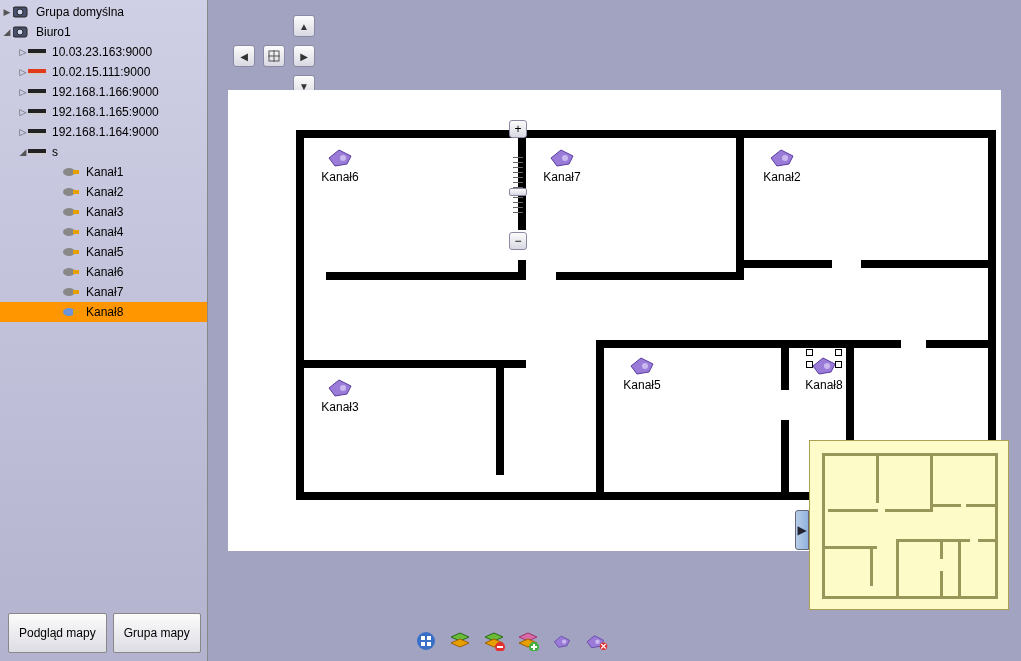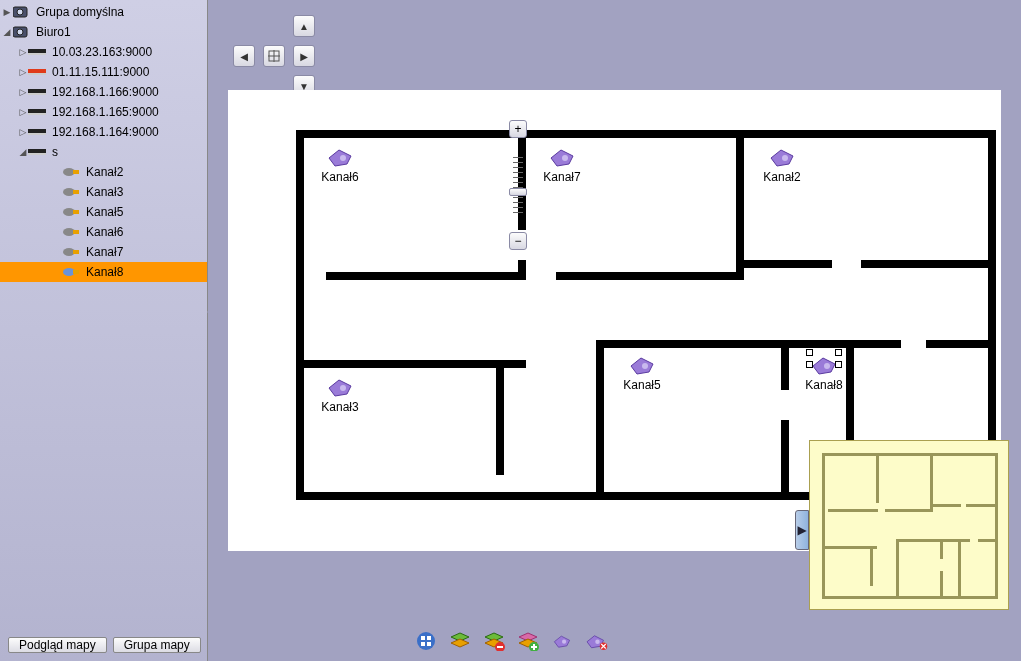--- a/index.html
+++ b/index.html
@@ -56,21 +56,21 @@
   .cam.sel .bh::before { left:-3px; bottom:10px; }
   .cam.sel .bh::after { right:-3px; bottom:10px; }
 
   
   .minimap-toggle { position:absolute; right: 212px; top: 510px; width: 14px; height: 40px; background: linear-gradient(to right,#b8cde8,#8fb3dd); border:1px solid #667; border-radius:3px 0 0 3px; display:flex; align-items:center; justify-content:center; cursor:pointer; color:#223; }
   .minimap { position:absolute; right: 12px; top: 440px; width: 200px; height: 170px; background: #fdfcc9; border:1px solid #aaa050; }
   .minimap .mw { position:absolute; background:#99965a; }
 
   
   .bottom-bar-left { position:absolute; left: 8px; bottom: 8px; display:flex; gap:6px; }
-  .btn { padding: 0 10px; background: linear-gradient(to bottom,#fcfcfc,#dcdce4); border:1px solid #888; border-radius:2px; cursor:pointer;margin-top:36px; }
+  .btn { padding: 12px 10px; background: linear-gradient(to bottom,#fcfcfc,#dcdce4); border:1px solid #888; border-radius:2px; cursor:pointer;margin-top:36px; }
 
   .toolbar { position:absolute; left: 50%; transform: translateX(-50%); bottom: 8px; display:flex; gap: 10px; align-items:center; }
   .tool-icon { width: 24px; height: 24px; display:flex; align-items:center; justify-content:center; cursor:pointer; }
 
 </style>
 </head>
 <body>
 
 <div class="main-area">
 
@@ -110,21 +110,21 @@
         <span class="lbl">10.03.23.163:9000</span>
       </div>
       <div class="tree-row indent-1">
         <span class="arrow">▷</span>
         <span class="icon">
             <svg width="20" height="10">
               <rect x="0" y="2" width="18" height="6" fill="#e03a1a"></rect>
               <rect x="0" y="6" width="18" height="2" fill="#ccc"></rect>
             </svg>
           </span>
-        <span class="lbl">01.11.15.111:9000</span>
+        <span class="lbl">10.02.15.111:9000</span>
       </div>
       <div class="tree-row indent-1">
         <span class="arrow">▷</span>
         <span class="icon">
             <svg width="20" height="10">
               <rect x="0" y="2" width="18" height="6" fill="#222"></rect>
               <rect x="0" y="6" width="18" height="2" fill="#ccc"></rect>
             </svg>
           </span>
         <span class="lbl">192.168.1.166:9000</span>
@@ -161,30 +161,48 @@
         <span class="lbl">s</span>
       </div>
 
       <div class="tree-row indent-3">
           <span class="icon">
             <svg width="18" height="12">
               <ellipse cx="6" cy="6" rx="6" ry="4" fill="#888"></ellipse>
               <rect x="10" y="4" width="6" height="4" fill="#e8a000"></rect>
             </svg>
           </span>
+          <span class="lbl">Kanał1</span>
+        </div>
+      <div class="tree-row indent-3">
+          <span class="icon">
+            <svg width="18" height="12">
+              <ellipse cx="6" cy="6" rx="6" ry="4" fill="#888"></ellipse>
+              <rect x="10" y="4" width="6" height="4" fill="#e8a000"></rect>
+            </svg>
+          </span>
           <span class="lbl">Kanał2</span>
         </div>
       <div class="tree-row indent-3">
           <span class="icon">
             <svg width="18" height="12">
               <ellipse cx="6" cy="6" rx="6" ry="4" fill="#888"></ellipse>
               <rect x="10" y="4" width="6" height="4" fill="#e8a000"></rect>
             </svg>
           </span>
           <span class="lbl">Kanał3</span>
+        </div>
+      <div class="tree-row indent-3">
+          <span class="icon">
+            <svg width="18" height="12">
+              <ellipse cx="6" cy="6" rx="6" ry="4" fill="#888"></ellipse>
+              <rect x="10" y="4" width="6" height="4" fill="#e8a000"></rect>
+            </svg>
+          </span>
+          <span class="lbl">Kanał4</span>
         </div>
       <div class="tree-row indent-3">
           <span class="icon">
             <svg width="18" height="12">
               <ellipse cx="6" cy="6" rx="6" ry="4" fill="#888"></ellipse>
               <rect x="10" y="4" width="6" height="4" fill="#e8a000"></rect>
             </svg>
           </span>
           <span class="lbl">Kanał5</span>
         </div>

